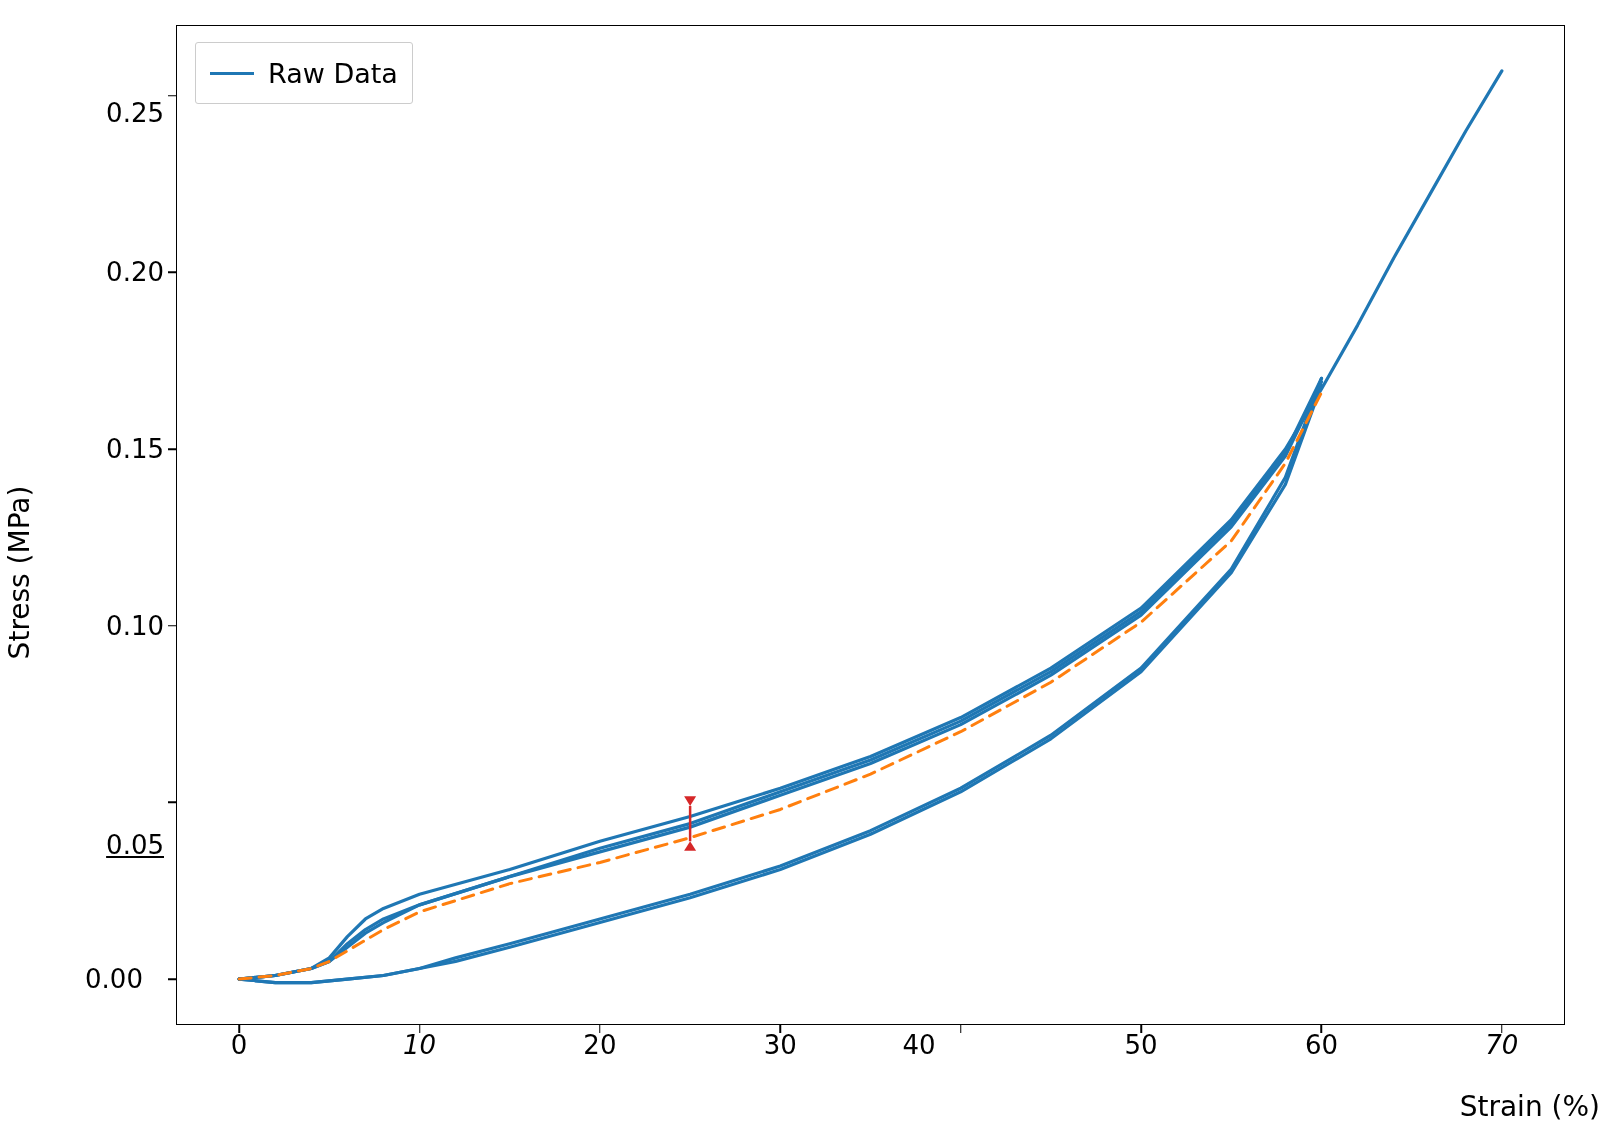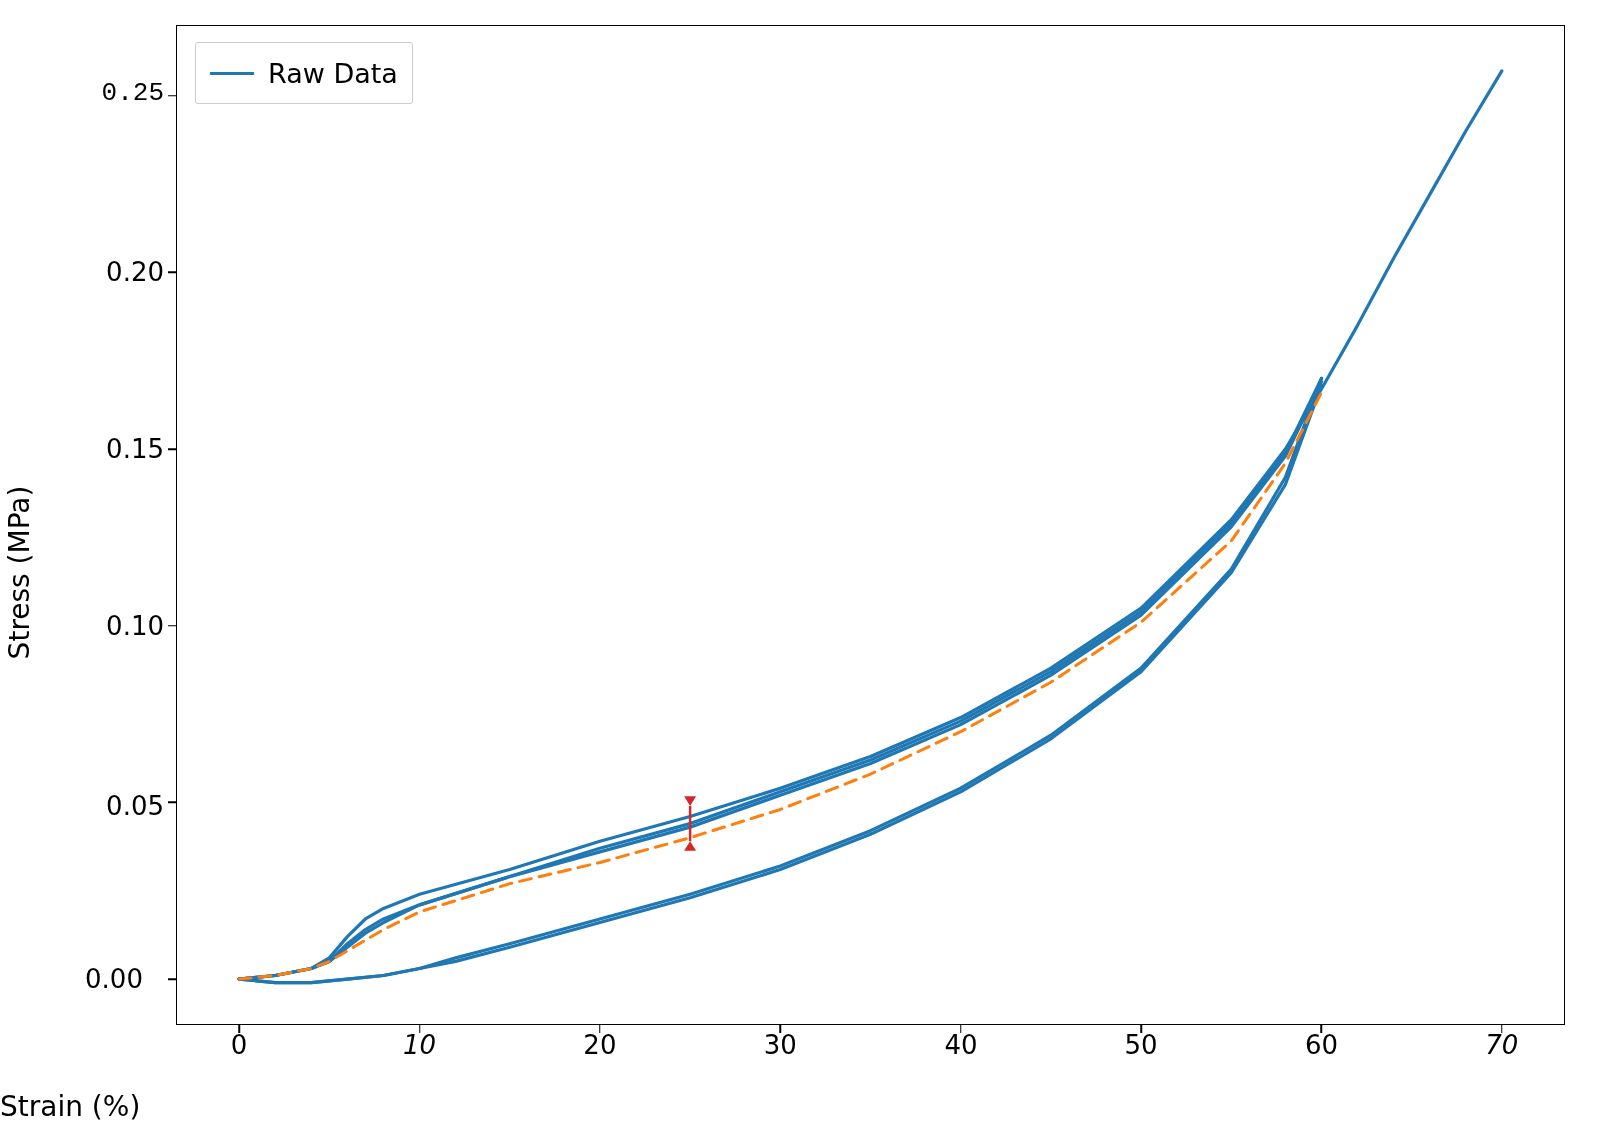--- a/index.html
+++ b/index.html
@@ -21,21 +21,21 @@
     width: 1389px;
     height: 1000px;
     border: 1.5px solid #000000;
     box-sizing: border-box;
   }
   .axis-label-x {
     position: absolute;
     left: 0;
     top: 1090px;
     width: 1600px;
-    text-align: left;
+    text-align: right;
     font-size: 28px;
   }
   .axis-label-y {
     position: absolute;
     left: -20px;
     top: 0;
     width: 80px;
     height: 1145px;
     display: flex;
     align-items: center;
@@ -144,42 +144,42 @@
   <div id="xticks">
       <div class="tick-mark-x" style="left: 239.136px;"></div>
       <div class="tick-x" style="left: 239.136px;">0</div>
       <div class="tick-mark-x" style="left: 419.526px;"></div>
       <div class="tick-x" style="left: 419.526px; font-style: italic;">10</div>
       <div class="tick-mark-x" style="left: 599.916px;"></div>
       <div class="tick-x" style="left: 599.916px;">20</div>
       <div class="tick-mark-x" style="left: 780.305px;"></div>
       <div class="tick-x" style="left: 780.305px;">30</div>
       <div class="tick-mark-x" style="left: 960.695px;"></div>
-      <div class="tick-x" style="left: 961px;">40</div>
+      <div class="tick-x" style="left: 919px;">40</div>
       <div class="tick-mark-x" style="left: 1141.08px;"></div>
       <div class="tick-x" style="left: 1141.08px;">50</div>
       <div class="tick-mark-x" style="left: 1321.47px;"></div>
       <div class="tick-x" style="left: 1321.47px;">60</div>
       <div class="tick-mark-x" style="left: 1501.86px;"></div>
       <div class="tick-x" style="left: 1501.86px; font-style: italic;">70</div>
     </div>
 
   <div id="yticks">
       <div class="tick-mark-y" style="top: 979.064px;"></div>
       <div class="tick-y" style="top: 979.064px; text-align: center;">0.00</div>
       <div class="tick-mark-y" style="top: 802.385px;"></div>
-      <div class="tick-y" style="top: 806px;">0.05</div>
+      <div class="tick-y" style="top: 845px; text-decoration: underline;">0.05</div>
       <div class="tick-mark-y" style="top: 625.707px;"></div>
       <div class="tick-y" style="top: 625.707px;">0.10</div>
       <div class="tick-mark-y" style="top: 449.028px;"></div>
       <div class="tick-y" style="top: 449.028px;">0.15</div>
       <div class="tick-mark-y" style="top: 272.35px;"></div>
       <div class="tick-y" style="top: 272.35px;">0.20</div>
       <div class="tick-mark-y" style="top: 95.6714px;"></div>
-      <div class="tick-y" style="top: 93px; font-family: Liberation Mono, monospace;">0.25</div>
+      <div class="tick-y" style="top: 113px;">0.25</div>
     </div>
 
   <div class="axis-label-x">Strain (%)</div>
   <div class="axis-label-y">
       <span>Stress (MPa)</span>
     </div>
 
   <div class="legend">
     <div class="legend-row">
       <div class="legend-swatch">

